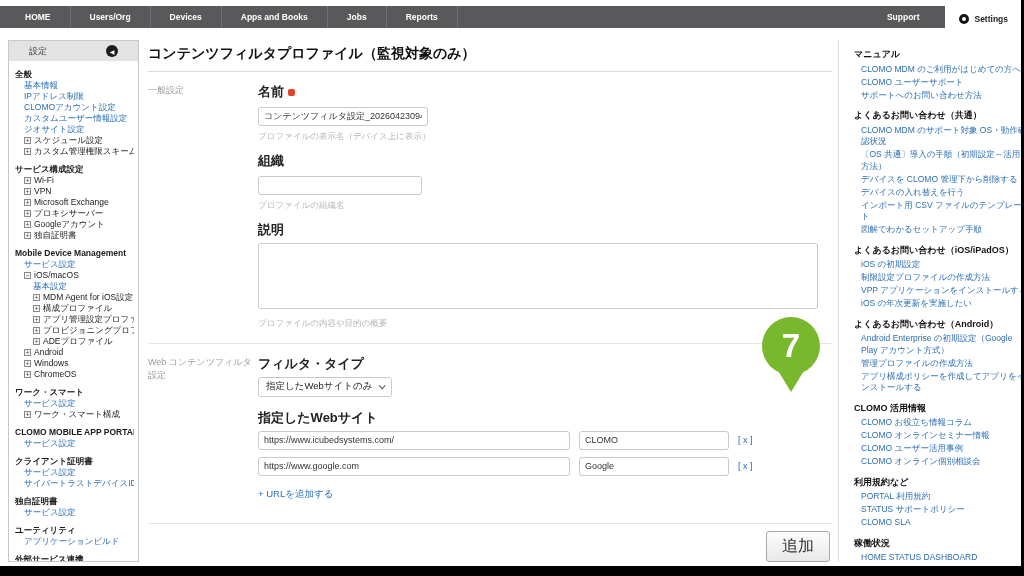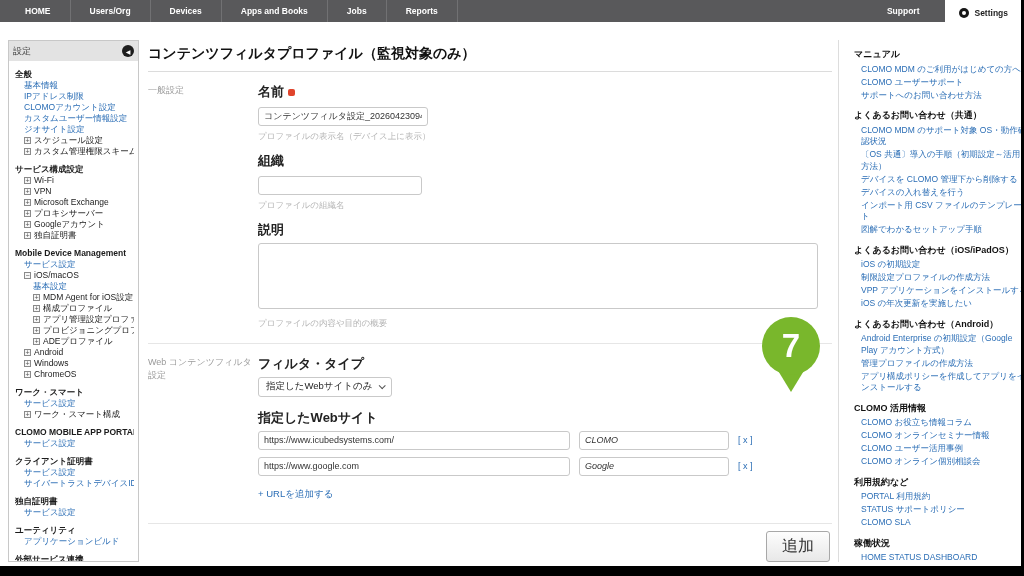--- a/index.html
+++ b/index.html
@@ -1,34 +1,34 @@
 <!DOCTYPE html>
 <html><head>
 <meta charset="utf-8">
 <style>
   * { box-sizing: border-box; margin: 0; padding: 0; }
   html,body { width:1024px; height:576px; overflow:hidden; }
   body { position:relative; background:#fff; font-family:"Liberation Sans","DejaVu Sans",sans-serif; color:#222; }
 
   
-  .topnav { position:absolute; left:0; top:0; width:1024px; height:22px; background:#59595b;
+  .topnav { position:absolute; left:0; top:6px; width:1024px; height:22px; background:#59595b;
             display:flex; align-items:stretch; color:#fff; font-size:8.5px; font-weight:bold; z-index:20; }
   .nav-items { display:flex; align-items:stretch; padding-left:6px; }
   .nav-item { display:flex; align-items:center; padding:0 19px; border-right:1px solid #717173; cursor:pointer; white-space:nowrap; }
   .nav-right { margin-left:auto; display:flex; align-items:stretch; }
   .nav-support { display:flex; align-items:center; padding:0 26px; }
   .nav-settings { background:#fff; color:#1c1c1c; height:25px; display:flex; align-items:center; gap:5px;
                   padding:0 14px; border-radius:0 0 2px 2px; margin-right:2px; }
   .gear { width:10px; height:10px; border-radius:50%; background:#161616; position:relative; flex:none; }
   .gear::after { content:""; position:absolute; left:3px; top:3px; right:3px; bottom:3px; background:#fff; border-radius:50%; }
 
   
   .lsidebar { position:absolute; left:8px; top:40px; width:131px; height:522px;
               border:1px solid #c8c8c8; background:#fff; overflow:hidden; }
-  .ls-header { height:20px; background:#e3e3e3; display:flex; align-items:center; padding:0 4px; font-size:9px; color:#3c3c3c; }
+  .ls-header { height:20px; background:#e3e3e3; display:flex; align-items:center; padding:0 20px; font-size:9px; color:#3c3c3c; }
   .collapse-btn { margin-left:auto; width:12px; height:12px; border-radius:50%; background:#1d1d1d; color:#fff;
                   display:flex; align-items:center; justify-content:center; font-size:6px; cursor:pointer; }
   .ls-body { padding:8px 4px 4px 6px; font-size:8.5px; line-height:11px; }
   .s-row { display:flex; align-items:center; white-space:nowrap; overflow:hidden; }
   .s-row.t-sec { color:#1b1b1b; font-weight:bold; }
   .s-row.t-link { color:#2a6db5; cursor:pointer; }
   .s-row.t-exp, .s-row.t-expo { color:#1b1b1b; }
   .s-row.lv-1 { padding-left:9px; }
   .s-row.lv-2 { padding-left:18px; }
   .s-row.t-gap { height:7px; }
@@ -52,21 +52,21 @@
   .org-input { width:164px; }
   .desc-area { border:1px solid #c9c9c9; border-radius:3px; width:560px; height:66px; font-size:9px; padding:4px 5px;
                resize:none; font-family:"Liberation Sans","DejaVu Sans",sans-serif; }
   .help { font-size:8.5px; color:#b4b4b4; margin:5px 0 1px; }
   .select-box { width:134px; height:20px; border:1px solid #c9c9c9; border-radius:3px; display:flex; align-items:center;
                 justify-content:space-between; padding:0 7px; font-size:9.5px; color:#222; cursor:pointer; background:#fff; }
   .chev { width:5px; height:5px; border-right:1.2px solid #555; border-bottom:1.2px solid #555;
           transform:rotate(45deg) translateY(-1px); flex:none; }
   .url-row { display:flex; align-items:center; gap:9px; margin-bottom:7px; }
   .url-input { width:312px; }
-  .site-name-input { width:150px;font-style:italic; }
+  .site-name-input { width:150px; }
   .remove-link { color:#2a6db5; font-size:9px; cursor:pointer; flex:none; }
   .add-url { color:#2a6db5; font-size:9.5px; margin:4px 0 10px; cursor:pointer; display:inline-block; }
   .footer-row { padding:7px 2px 0 0; text-align:right; }
   .add-btn { display:inline-block; padding:4px 15px; border:1px solid #a8a8a8; border-radius:3px;
              background:linear-gradient(#fdfdfd,#e8e8e8); font-size:16px; color:#333; cursor:pointer; }
 
   
   .marker { position:absolute; left:762px; top:317px; width:58px; height:58px; border-radius:50%;
             background:#79b72c; color:#fff; font-size:33px; font-weight:bold;
             display:flex; align-items:center; justify-content:center; z-index:10; }

